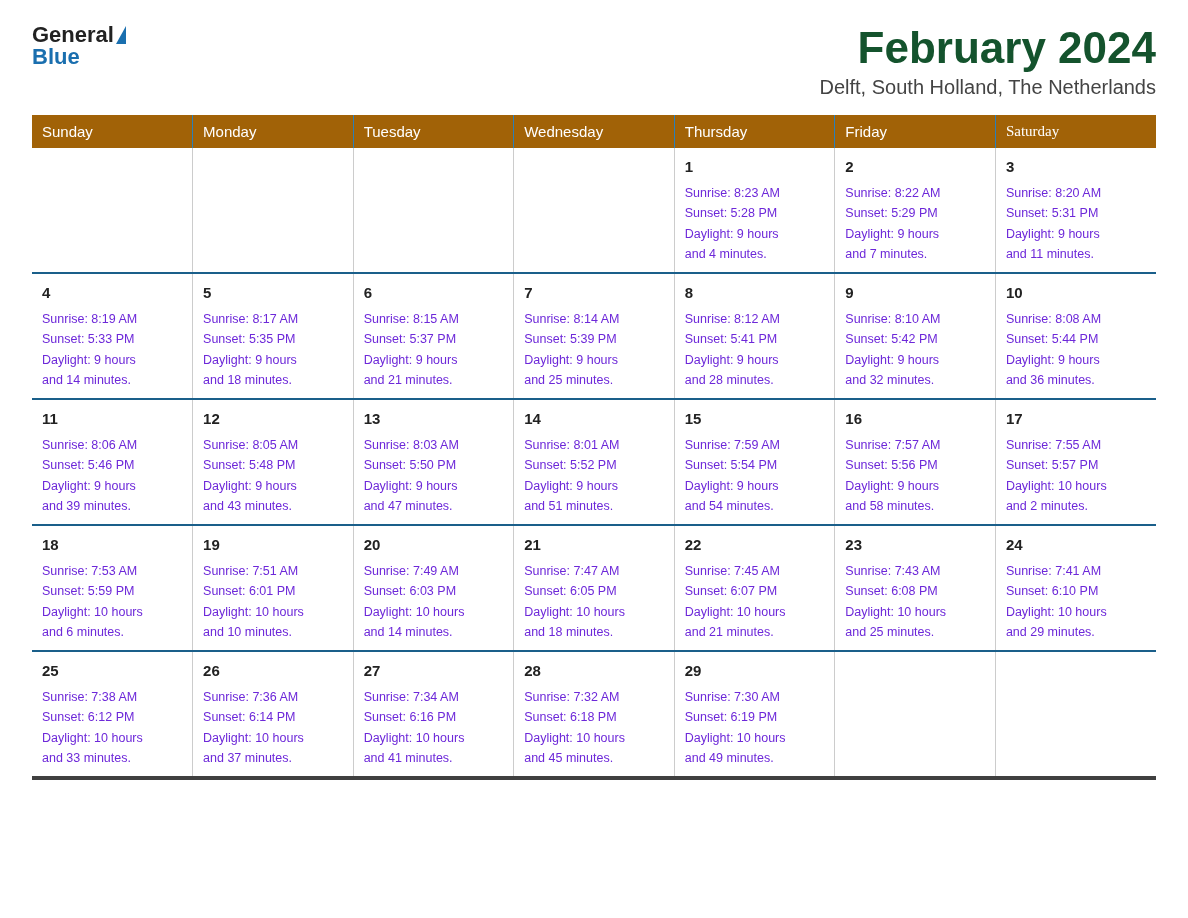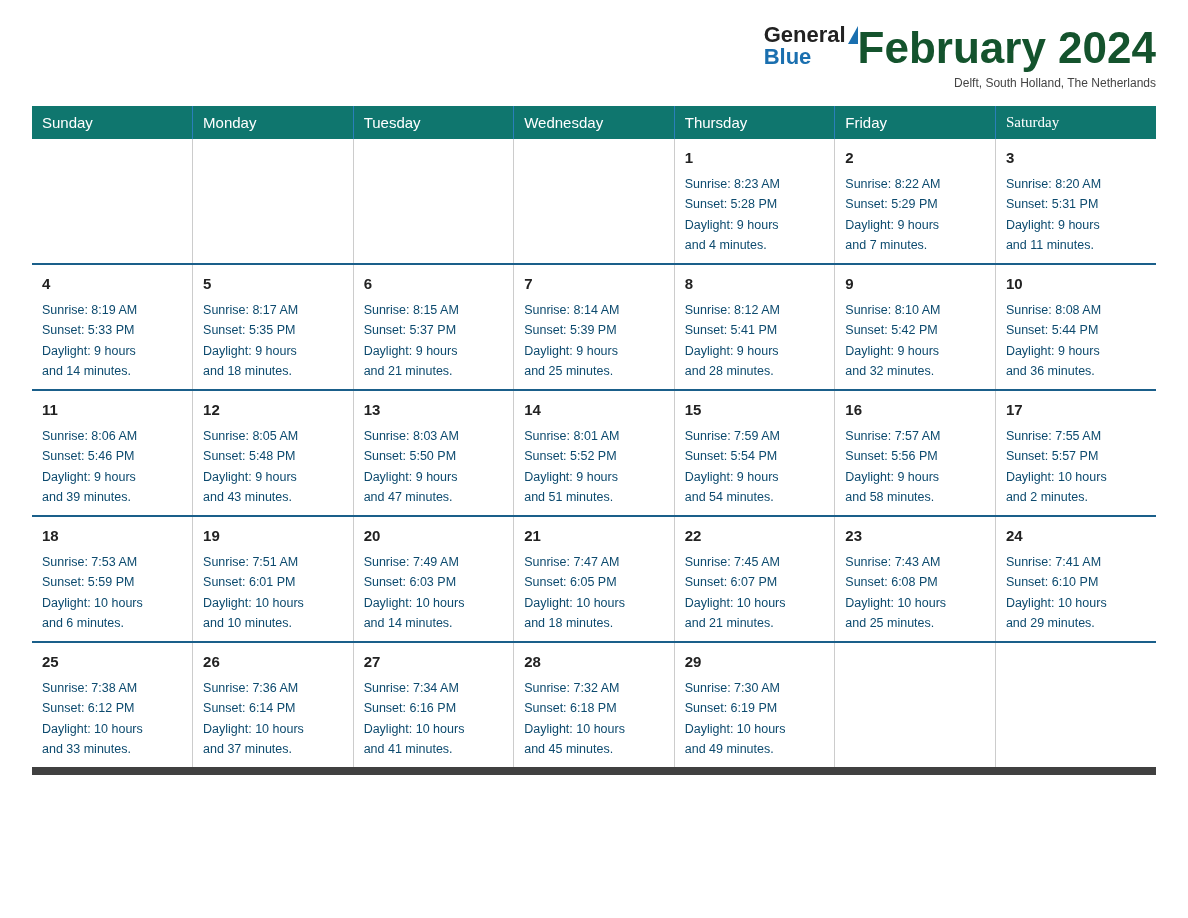--- a/index.html
+++ b/index.html
@@ -4,21 +4,21 @@
   <style>
     * { box-sizing: border-box; margin: 0; padding: 0; }
     body {
       font-family: Arial, sans-serif;
       background: #fff;
       padding: 24px 32px;
       color: #222;
     }
     .header-area {
       display: flex;
-      justify-content: flex-end;
+      justify-content: space-between;
       align-items: flex-start;
       margin-bottom: 16px;
     }
     .logo {
       display: flex;
       flex-direction: column;
       align-items: flex-start;
     }
     .logo-text-general {
       font-size: 22px;
@@ -45,31 +45,31 @@
     .title-area {
       text-align: right;
     }
     .page-title {
       font-size: 44px;
       font-weight: bold;
       color: #14532d;
       line-height: 1.1;
     }
     .subtitle {
-      font-size: 12px;
+      font-size: 20px;
       color: #444;
       margin-top: 4px;
     }
     table {
       width: 100%;
       border-collapse: collapse;
       table-layout: fixed;
     }
     thead tr {
-      background-color: #0f766e;
+      background-color: #a16207;
       color: #fff;
     }
     thead th {
       padding: 8px 10px;
       font-size: 15px;
       font-weight: normal;
       text-align: left;
       border-right: 1px solid #2a7fba;
     }
     thead th:last-child {
@@ -91,26 +91,26 @@
       border-right: none;
     }
     .day-number {
       font-size: 15px;
       font-weight: bold;
       color: #222;
       display: block;
       margin-bottom: 4px;
     }
     .day-info {
-      color: #0c4a6e;
+      color: #6d28d9;
       font-size: 12.5px;
       line-height: 1.55;
     }
     tbody tr:last-child {
-      border-bottom: 8px solid #404040;
+      border-bottom: 4px solid #404040;
     }
     .logo-row {
       display: flex;
       align-items: center;
     }
     .logo-blue-part {
       display: flex;
       align-items: center;
     }
   </style>

